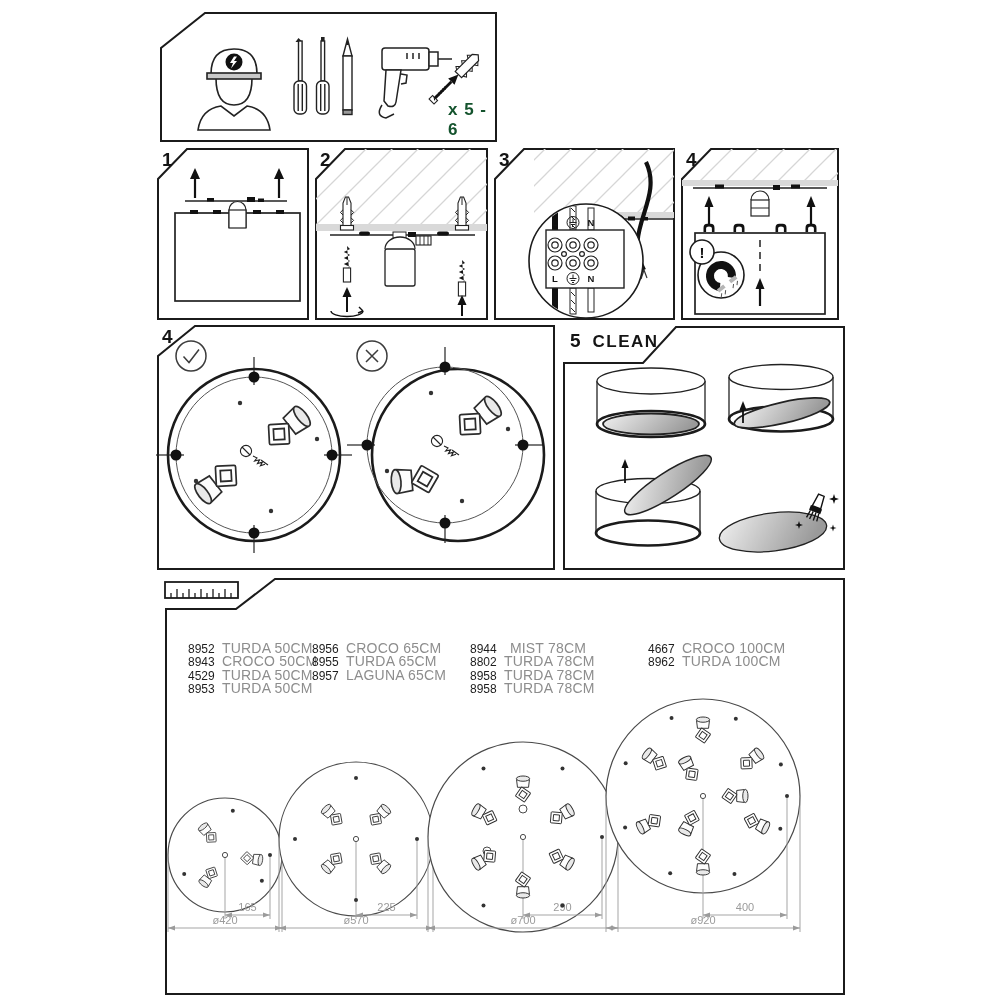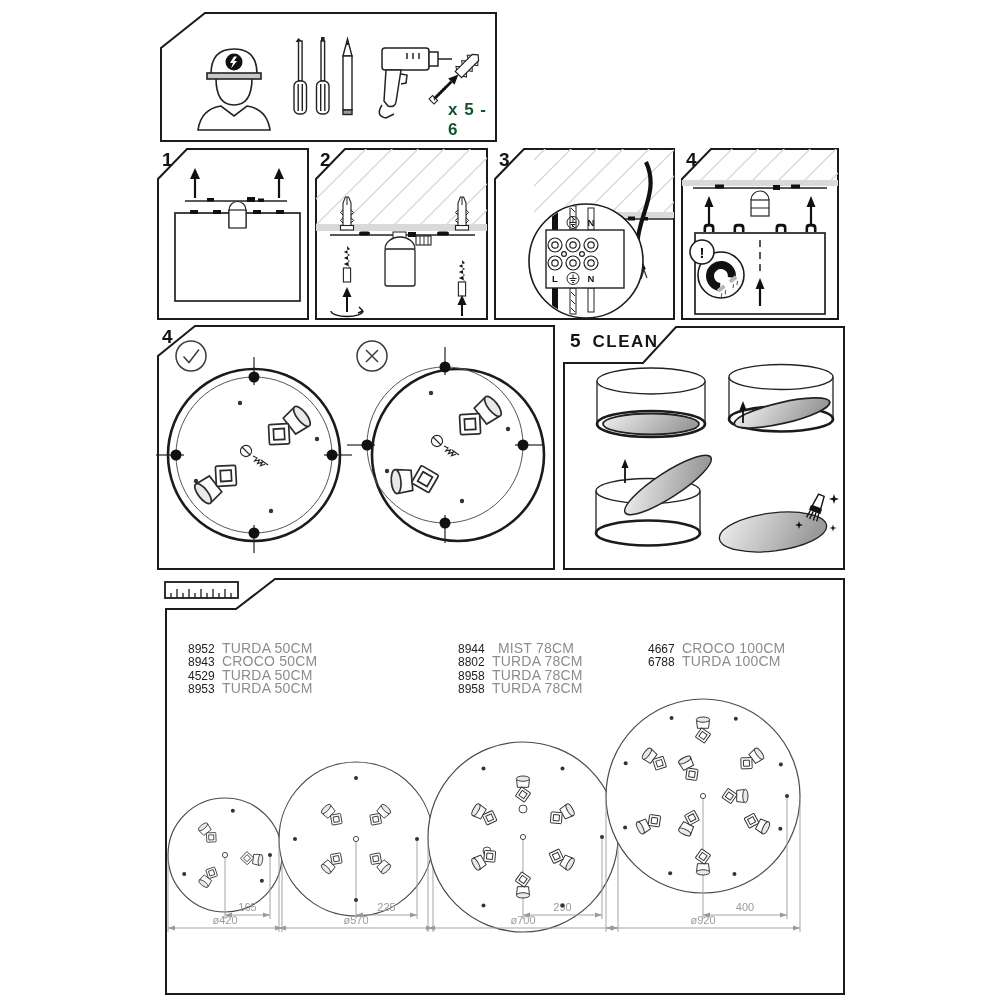--- a/index.html
+++ b/index.html
@@ -559,21 +559,35 @@
         </div>
         <div class="cat-row">
           <span class="cat-code">4529</span>
           <span class="cat-name">TURDA 50CM</span>
         </div>
         <div class="cat-row">
           <span class="cat-code">8953</span>
           <span class="cat-name">TURDA 50CM</span>
         </div>
       </div>
-    <div class="cat-col" style="left:293px">
+    <div class="cat-col" style="left:147px">
+        <div class="cat-row">
+          <span class="cat-code">8956</span>
+          <span class="cat-name">CROCO 65CM</span>
+        </div>
+        <div class="cat-row">
+          <span class="cat-code">8955</span>
+          <span class="cat-name">TURDA 65CM</span>
+        </div>
+        <div class="cat-row">
+          <span class="cat-code">8957</span>
+          <span class="cat-name">LAGUNA 65CM</span>
+        </div>
+      </div>
+    <div class="cat-col" style="left:305px">
         <div class="cat-row">
           <span class="cat-code">8944</span>
           <span class="cat-name">MIST 78CM</span>
         </div>
         <div class="cat-row">
           <span class="cat-code">8802</span>
           <span class="cat-name">TURDA 78CM</span>
         </div>
         <div class="cat-row">
           <span class="cat-code">8958</span>
@@ -583,19 +597,19 @@
           <span class="cat-code">8958</span>
           <span class="cat-name">TURDA 78CM</span>
         </div>
       </div>
     <div class="cat-col" style="left:483px">
         <div class="cat-row">
           <span class="cat-code">4667</span>
           <span class="cat-name">CROCO 100CM</span>
         </div>
         <div class="cat-row">
-          <span class="cat-code">6788</span>
+          <span class="cat-code">8962</span>
           <span class="cat-name">TURDA 100CM</span>
         </div>
       </div>
   </div>
 
 </div>
 
 </body></html>

